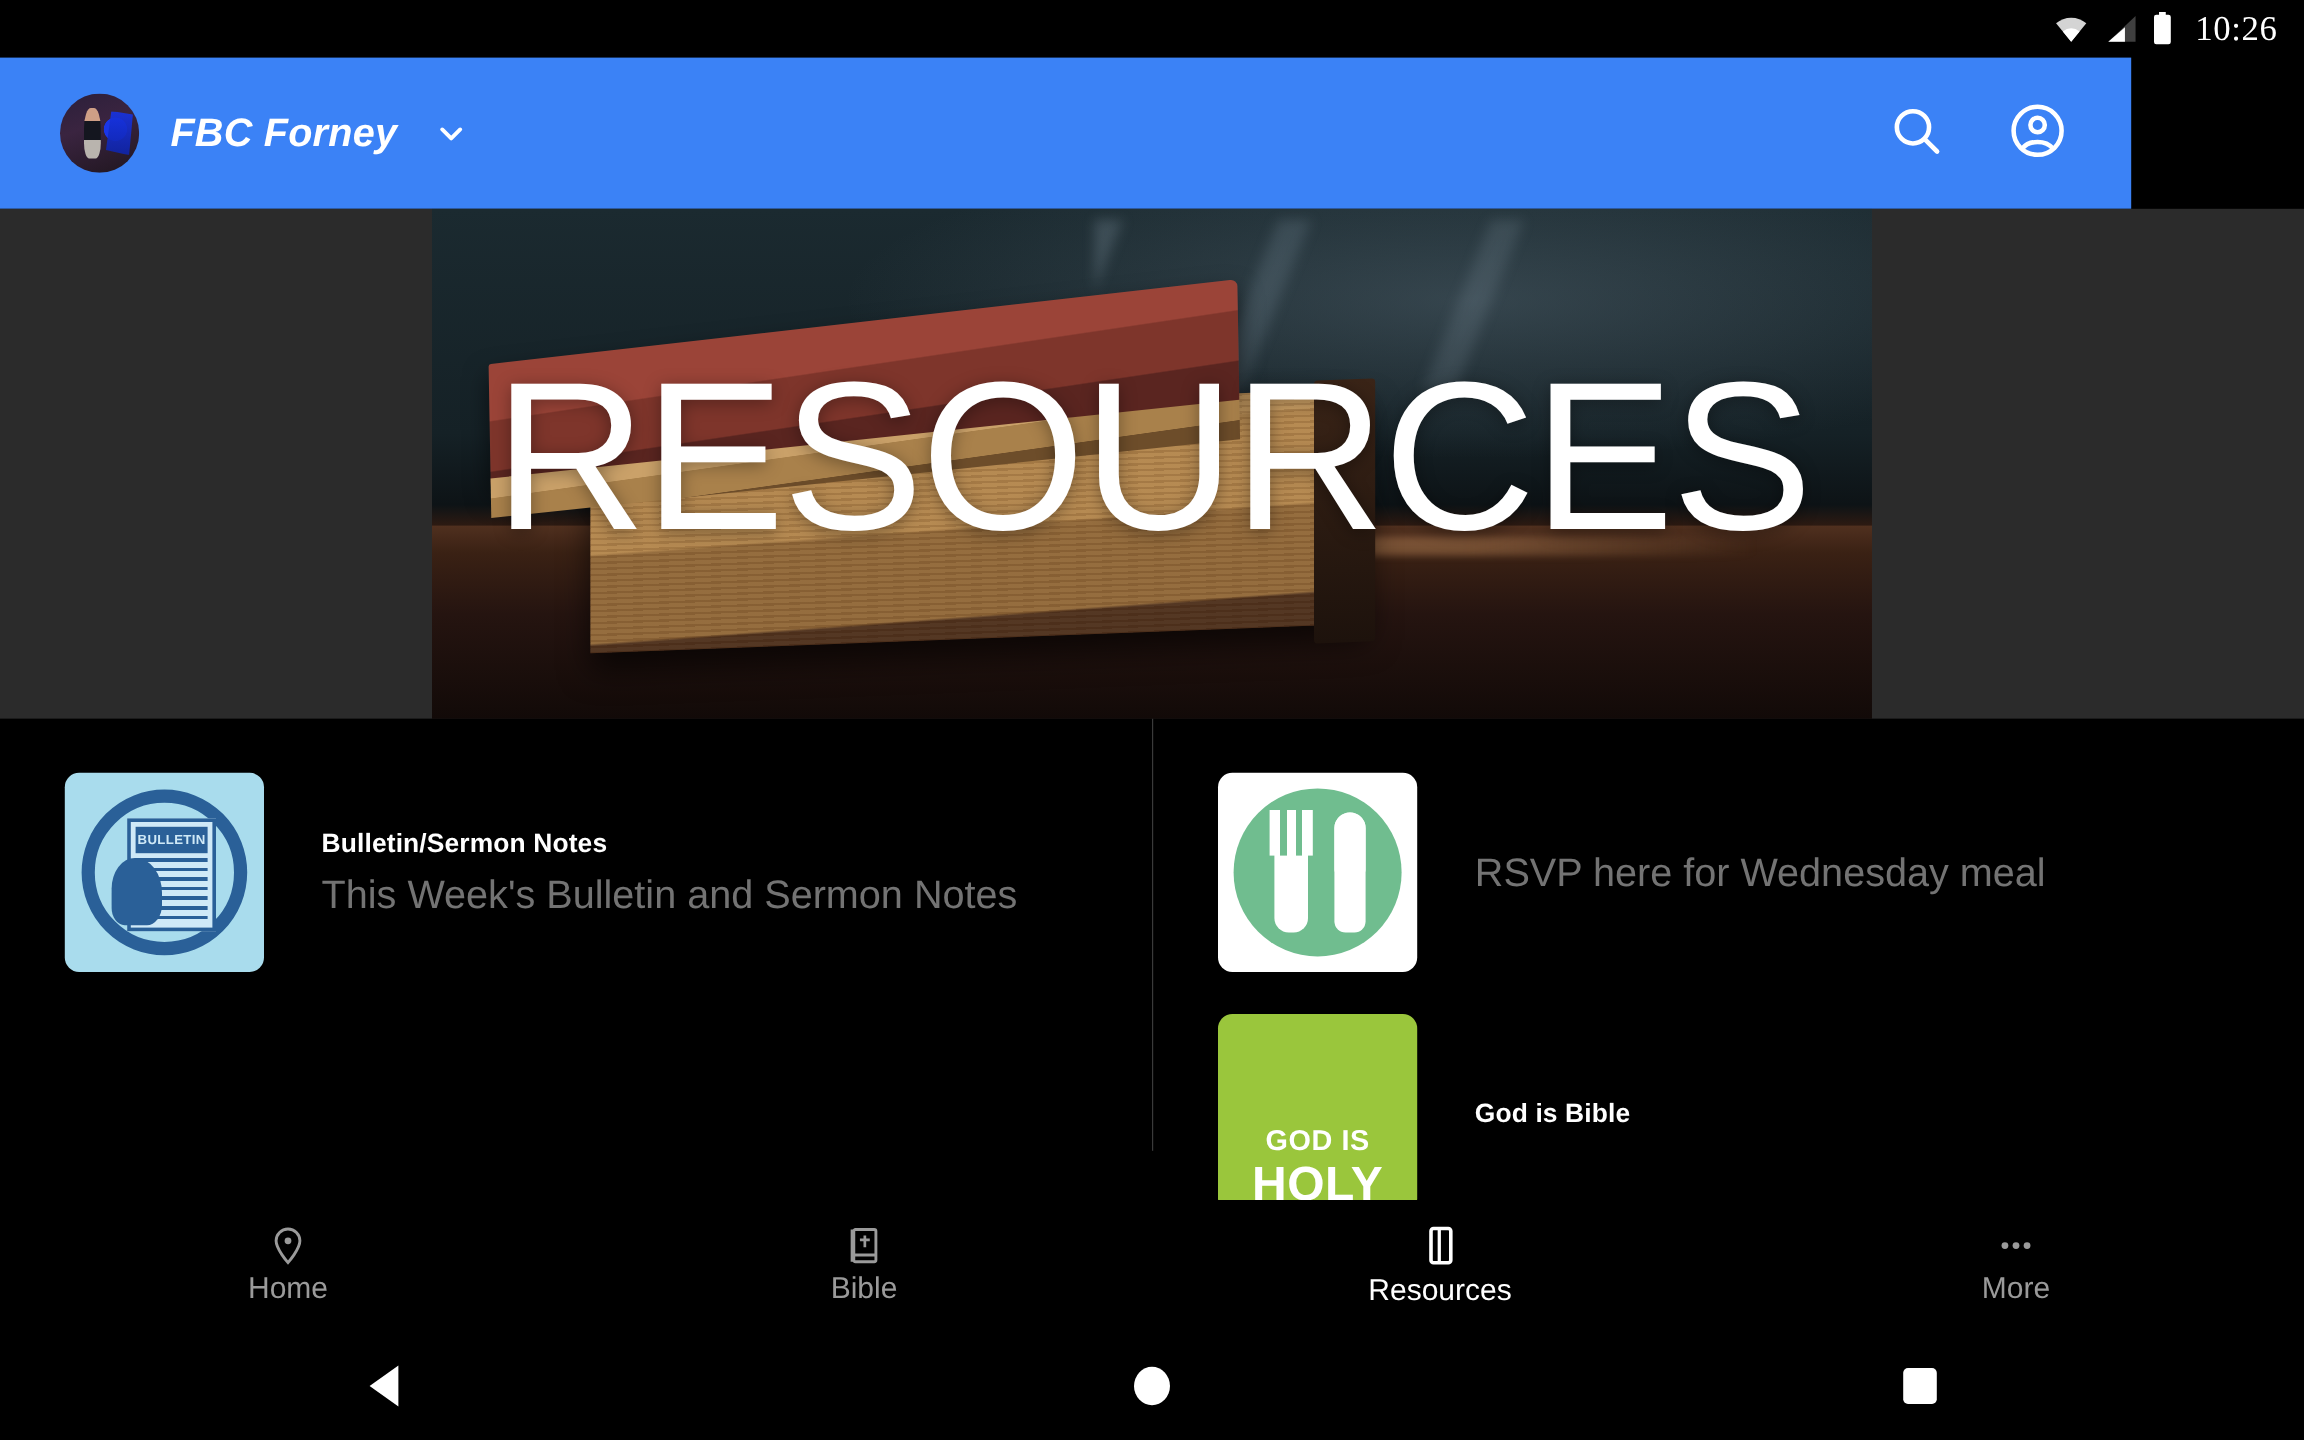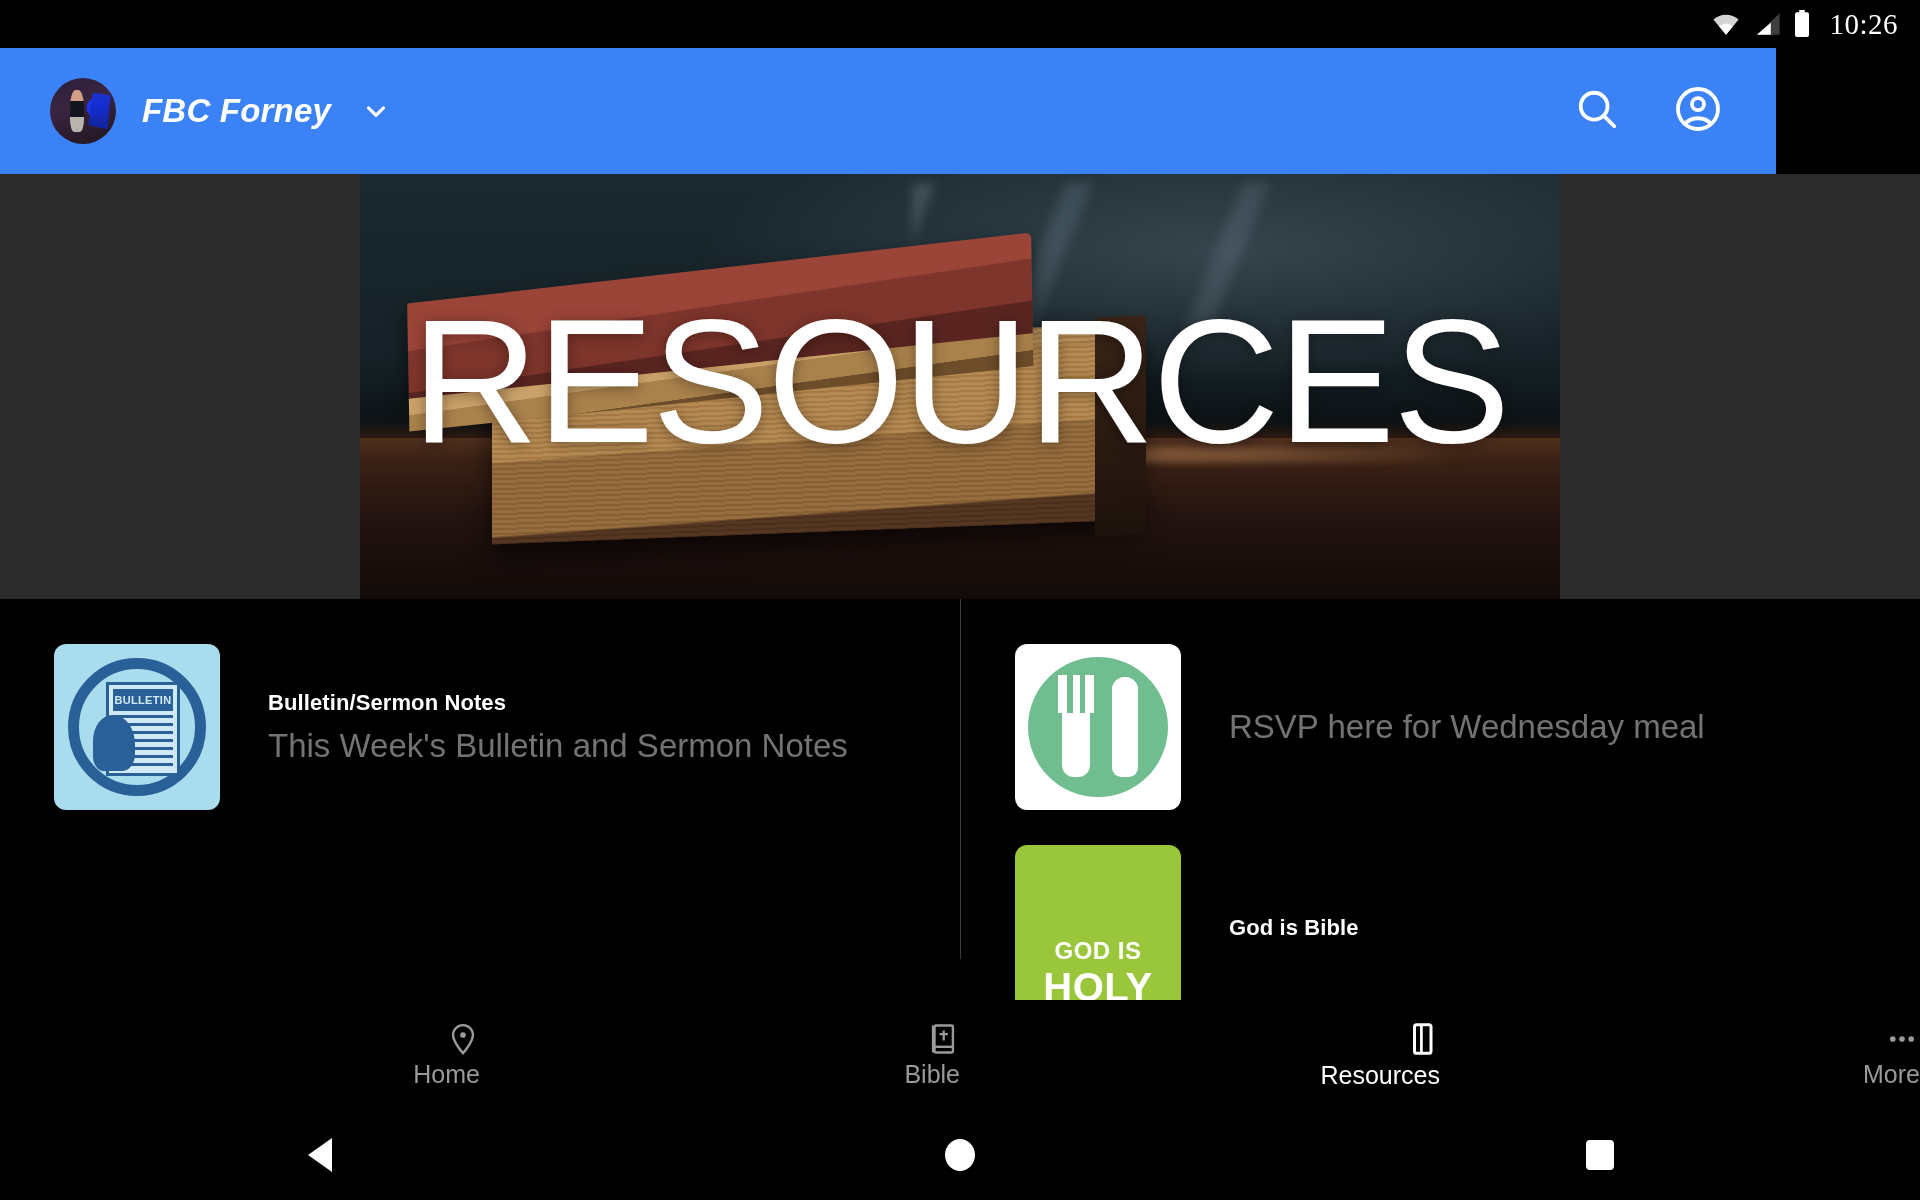--- a/index.html
+++ b/index.html
@@ -213,21 +213,21 @@
   }
   .holy-l1 { color:#fff; font-size:24px; font-weight:bold; letter-spacing:.5px; line-height:1;text-align:center; }
   .holy-l2 { color:#fff; font-size:40px; font-weight:bold; letter-spacing:.5px; line-height:1; margin-top:4px; }
 
   
   .tabbar{
     position:absolute; bottom:90px; left:0; width:1920px; height:110px;
     background:#000; display:flex; align-items:center;
   }
   .tab{
-    flex:1; display:flex; flex-direction:column; align-items:flex-end; gap:0; cursor:pointer;
+    flex:1; display:flex; flex-direction:column; align-items:center; gap:0; cursor:pointer;
   }
   .tab-label{ font-size:25px; color:#9a9a9a; }
   .tab.active .tab-label{ color:#fff; }
 
   
   .navbar{
     position:absolute; bottom:0; left:0; width:1920px; height:90px;
     background:#000; display:flex; align-items:center; justify-content:space-around;
   }
   .nav-btn{ width:120px; display:flex; align-items:center; justify-content:center; cursor:pointer; }

